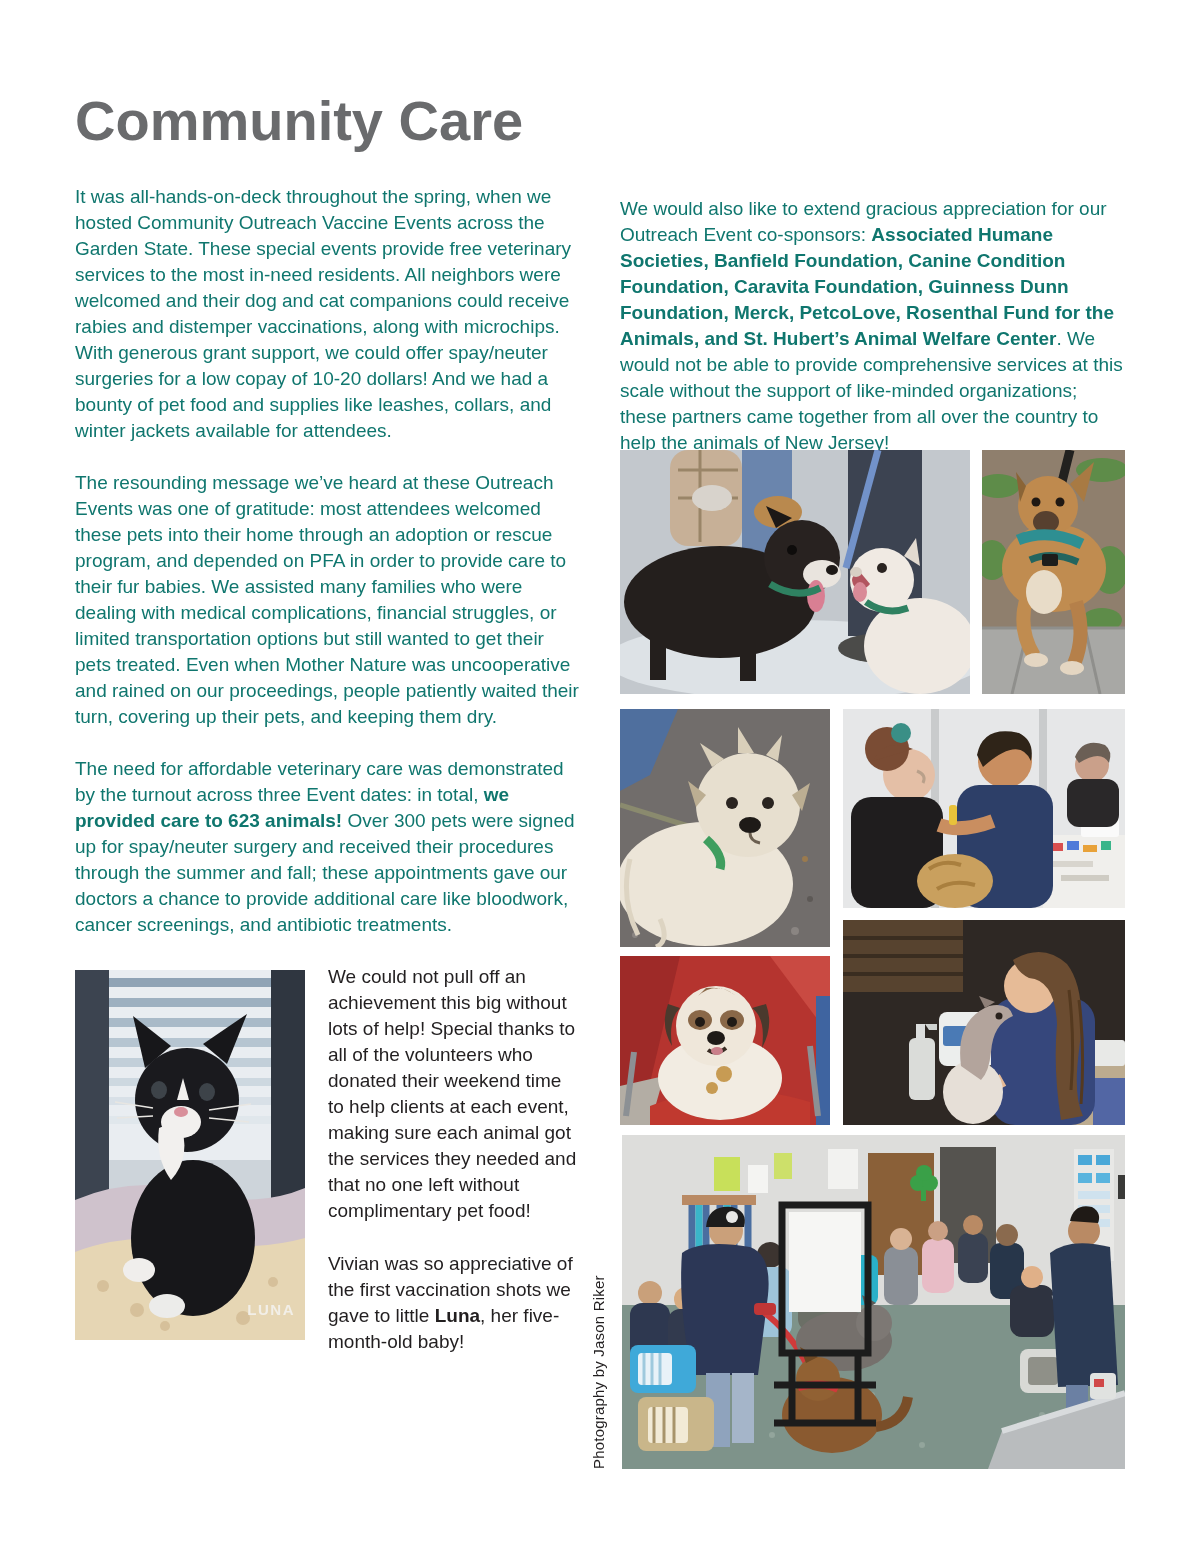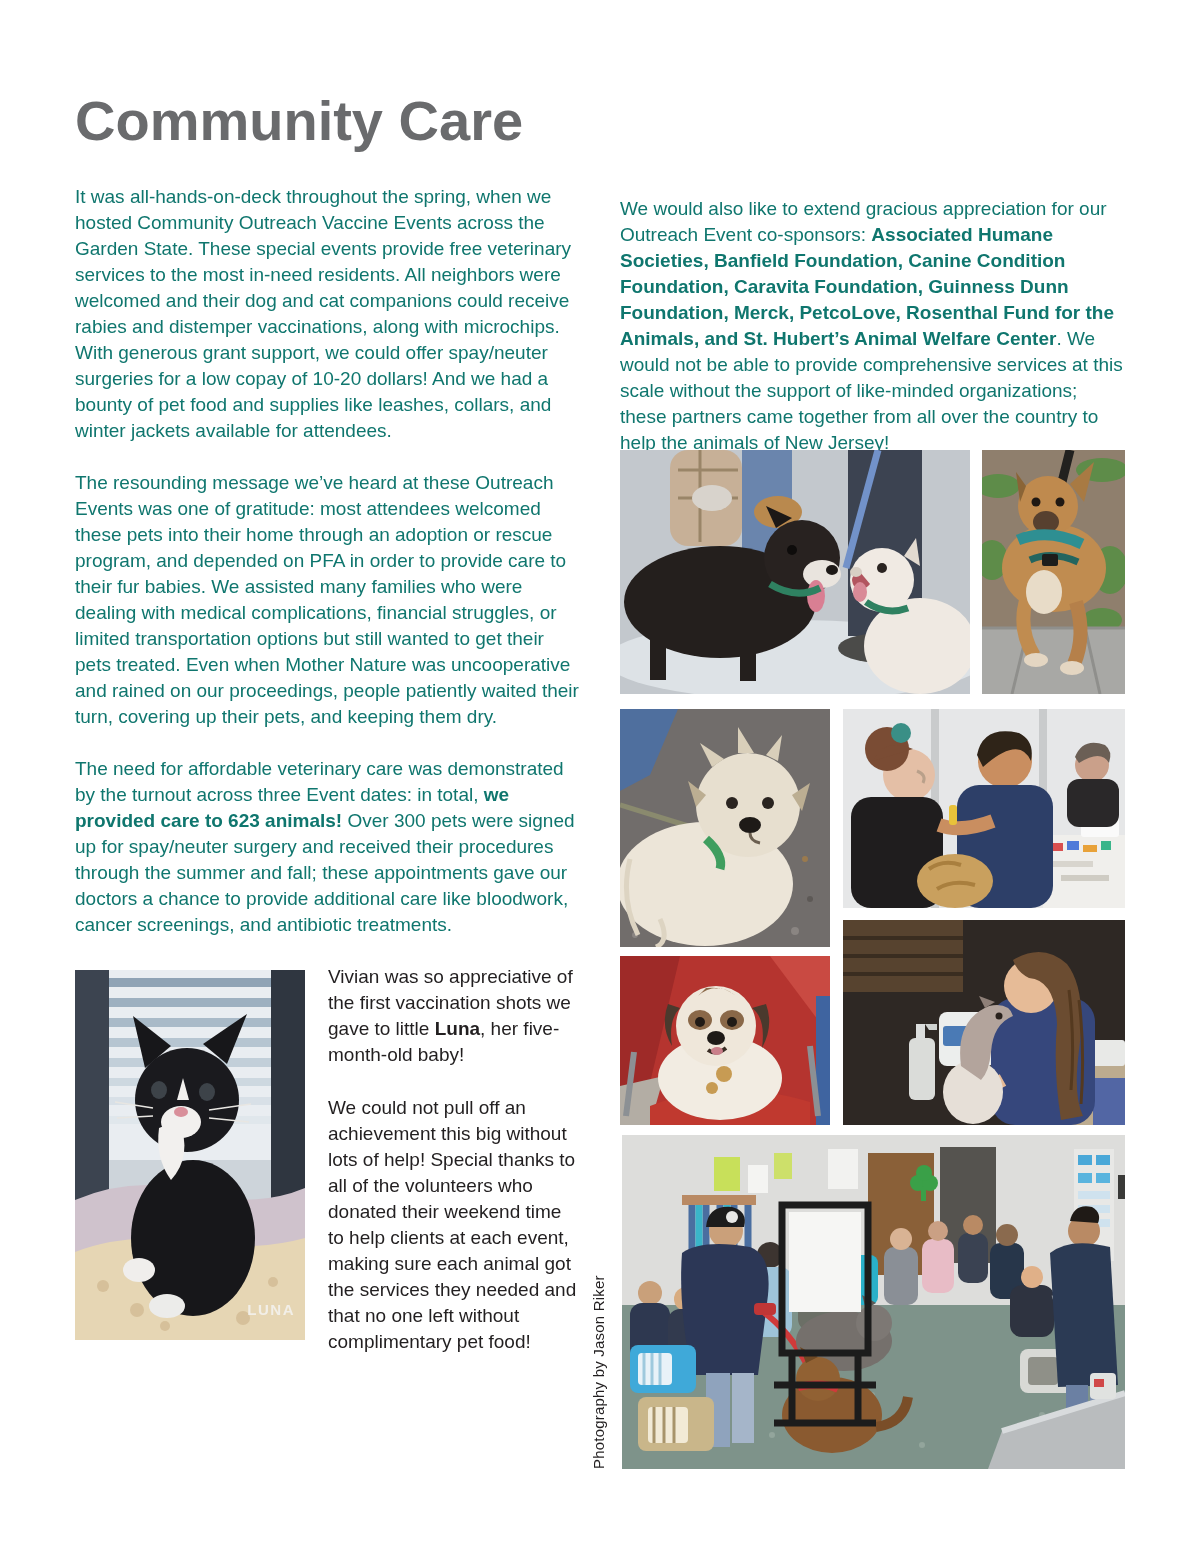--- a/index.html
+++ b/index.html
@@ -40,22 +40,22 @@
     <p>It was all-hands-on-deck throughout the spring, when we hosted Community Outreach Vaccine Events across the Garden State. These special events provide free veterinary services to the most in-need residents. All neighbors were welcomed and their dog and cat companions could receive rabies and distemper vaccinations, along with microchips. With generous grant support, we could offer spay/neuter surgeries for a low copay of 10-20 dollars! And we had a bounty of pet food and supplies like leashes, collars, and winter jackets available for attendees.</p>
     <p>The resounding message we’ve heard at these Outreach Events was one of gratitude: most attendees welcomed these pets into their home through an adoption or rescue program, and depended on PFA in order to provide care to their fur babies. We assisted many families who were dealing with medical complications, financial struggles, or limited transportation options but still wanted to get their pets treated. Even when Mother Nature was uncooperative and rained on our proceedings, people patiently waited their turn, covering up their pets, and keeping them dry.</p>
     <p><span>The need for affordable veterinary care was demonstrated by the turnout across three Event dates: in total, </span><b>we provided care to 623 animals!</b><span> Over 300 pets were signed up for spay/neuter surgery and received their procedures through the summer and fall; these appointments gave our doctors a chance to provide additional care like bloodwork, cancer screenings, and antibiotic treatments.</span></p>
   </div>
 
   <div class="col right-col">
     <p><span>We would also like to extend gracious appreciation for our Outreach Event co-sponsors: </span><b>Associated Humane Societies, Banfield Foundation, Canine Condition Foundation, Caravita Foundation, Guinness Dunn Foundation, Merck, PetcoLove, Rosenthal Fund for the Animals, and St. Hubert’s Animal Welfare Center</b><span>. We would not be able to provide comprehensive services at this scale without the support of like-minded organizations; these partners came together from all over the country to help the animals of New Jersey!</span></p>
   </div>
 
   <div class="side-text">
+    <p>We could not pull off an achievement this big without lots of help! Special thanks to all of the volunteers who donated their weekend time to help clients at each event, making sure each animal got the services they needed and that no one left without complimentary pet food!</p>
     <p><span>Vivian was so appreciative of the first vaccination shots we gave to little </span><b>Luna</b><span>, her five-month-old baby!</span></p>
-    <p>We could not pull off an achievement this big without lots of help! Special thanks to all of the volunteers who donated their weekend time to help clients at each event, making sure each animal got the services they needed and that no one left without complimentary pet food!</p>
   </div>
 
   <figure class="ph-luna" aria-label="Black and white kitten sitting on a blanket">
     <svg viewBox="0 0 230 370" preserveAspectRatio="none">
       <rect width="230" height="370" fill="#cdd4da"></rect>
       <g>
         <rect x="0" y="0" width="230" height="190" fill="#e9edf1"></rect>
         <rect x="0" y="8" width="230" height="9" fill="#8fa3b5"></rect>
           <rect x="0" y="28" width="230" height="9" fill="#9db0c0"></rect>
         <rect x="0" y="48" width="230" height="9" fill="#a9bac8"></rect>

